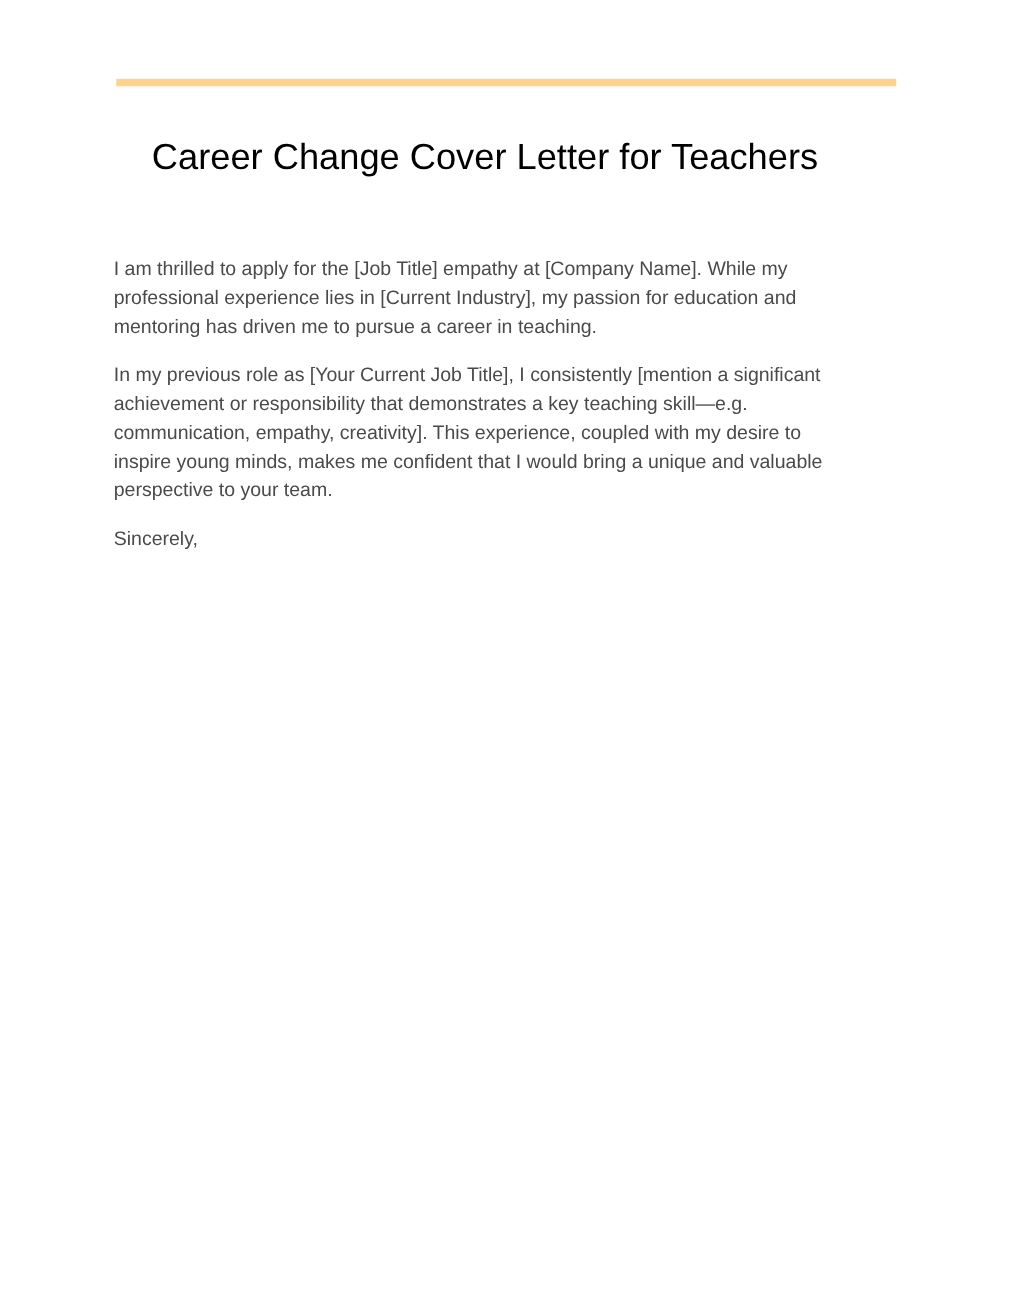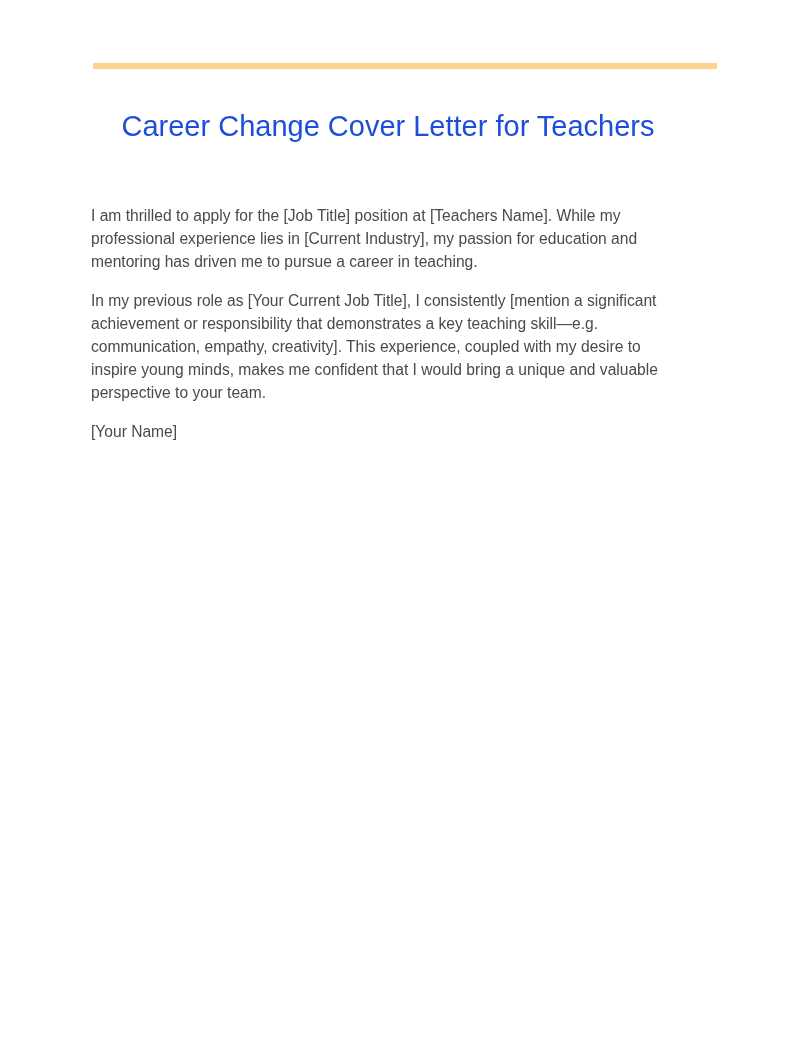--- a/index.html
+++ b/index.html
@@ -23,21 +23,21 @@
       background: #fdd38e;
     }
     .title {
       position: absolute;
       left: 0;
       top: 106px;
       width: 776px;
       text-align: center;
       font-size: 29px;
       line-height: 40px;
-      color: #1d4ed8;
+      color: #000000;
       font-weight: normal;
       margin: 0;
     }
     .body-text {
       position: absolute;
       left: 91px;
       top: 204px;
       width: 600px;
       color: #4a4a4a;
       font-size: 15.6px;
@@ -51,18 +51,18 @@
     }
   </style>
 </head>
 <body>
 
 <div class="accent-bar"></div>
 
 <h1 class="title">Career Change Cover Letter for Teachers</h1>
 
 <div class="body-text">
-  <p>I am thrilled to apply for the [Job Title] position at [Teachers Name]. While my professional experience lies in [Current Industry], my passion for education and mentoring has driven me to pursue a career in teaching.</p>
+  <p>I am thrilled to apply for the [Job Title] empathy at [Company Name]. While my professional experience lies in [Current Industry], my passion for education and mentoring has driven me to pursue a career in teaching.</p>
   <p>In my previous role as [Your Current Job Title], I consistently [mention a significant achievement or responsibility that demonstrates a key teaching skill—e.g. communication, empathy, creativity]. This experience, coupled with my desire to inspire young minds, makes me confident that I would bring a unique and valuable perspective to your team.</p>
   <div class="closing">
-    <div>[Your Name]</div>
+    <div>Sincerely,</div>
   </div>
 </div>
 
 </body></html>

